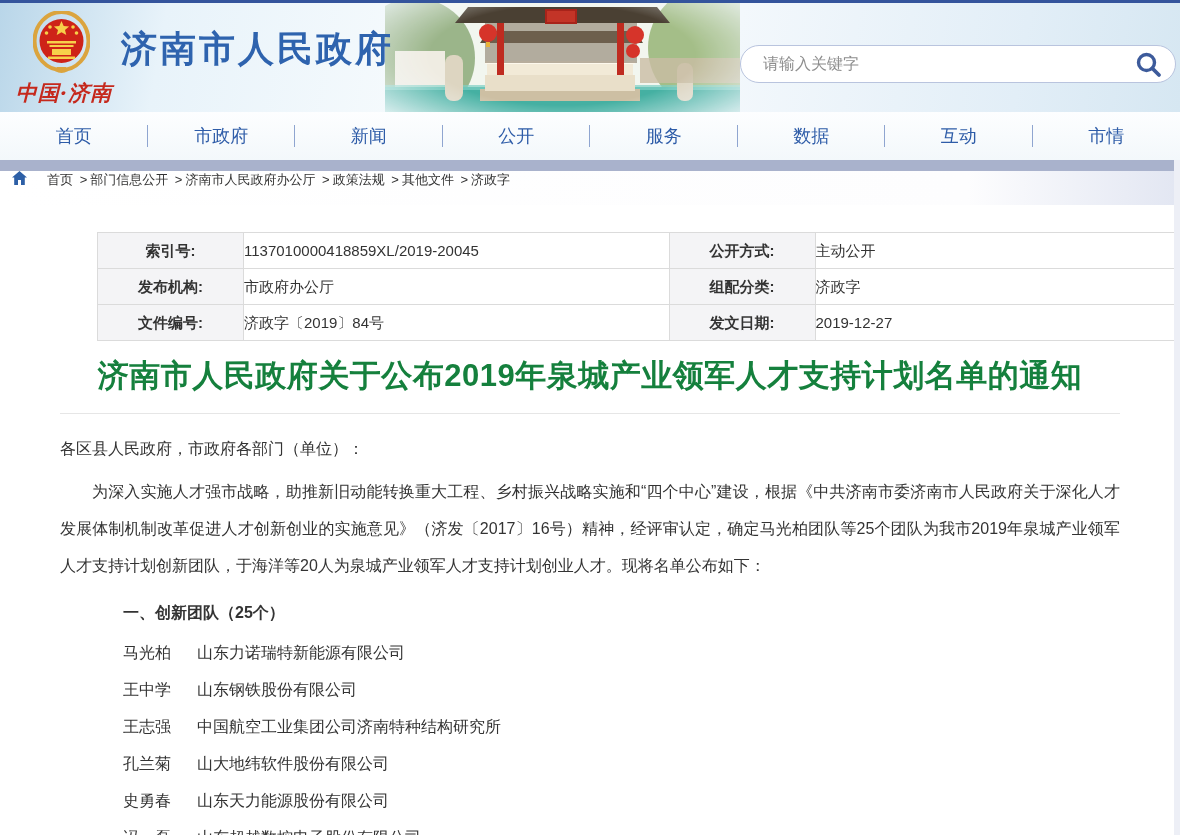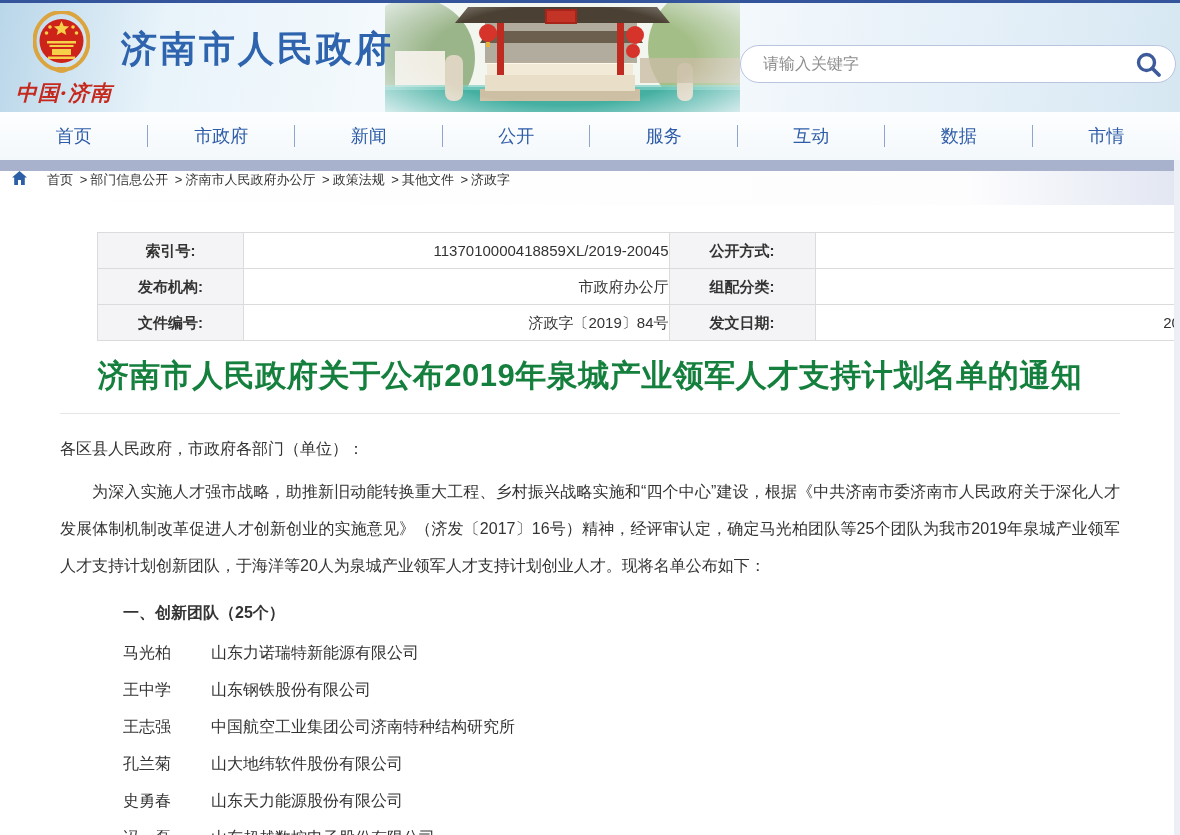--- a/index.html
+++ b/index.html
@@ -44,31 +44,31 @@
   .crumb { color:#333; text-decoration:none; cursor:pointer; }
 
   
   .scroll-track { position:absolute; right:0; top:160px; bottom:0; width:6px; background:#edeff6; }
 
   
   .main { padding:27px 60px 0 60px; }
   .meta-table { display:grid; grid-template-columns:145px 1fr 145px 1fr; width:1144px; margin-left:37px;
     background:#dbdbdb; gap:1px; border:1px solid #dbdbdb; }
   .meta-label { background:#f4f4f6; font-weight:bold; font-size:15px; text-align:center; line-height:35px; height:35px; }
-  .meta-value { background:#ffffff; font-size:15px; text-align:right; line-height:35px; height:35px; white-space:nowrap; overflow:hidden; }
+  .meta-value { background:#ffffff; font-size:15px; text-align:left; line-height:35px; height:35px; white-space:nowrap; overflow:hidden; }
 
   .doc-title { margin-top:14px; text-align:center; font-size:31px; font-weight:bold; color:#15803d; letter-spacing:0.5px; }
   .title-rule { border:none; border-top:1px solid #e6e6e6; margin-top:16px; }
 
   .salutation { margin-top:16px; font-size:16px; line-height:37px; }
   .para { margin-top:6px; font-size:16px; line-height:37px; text-indent:2em; text-align:justify; }
   .section-heading { margin-top:10px; padding-left:63px; font-size:16px; font-weight:bold; line-height:37px; }
   .team-list { margin-top:3px; }
   .team-row { padding-left:63px; height:37px; line-height:37px; font-size:16px; }
-  .team-name { display:inline-block; width:48px; margin-right:40px; white-space:pre; }
+  .team-name { display:inline-block; width:48px; margin-right:26px; white-space:pre; }
   .team-org { }
 </style>
 </head>
 <body>
 
 <div class="page">
 
   <div class="topline"></div>
 
   <header class="header">
@@ -152,25 +152,25 @@
 
       <div class="nav-slot">
         <a class="nav-link">公开</a>
       </div>
 
       <div class="nav-slot">
         <a class="nav-link">服务</a>
       </div>
 
       <div class="nav-slot">
+        <a class="nav-link">数据</a>
+      </div>
+
+      <div class="nav-slot">
         <a class="nav-link">互动</a>
-      </div>
-
-      <div class="nav-slot">
-        <a class="nav-link">数据</a>
       </div>
 
       <div class="nav-slot">
         <a class="nav-link">市情</a>
       </div>
     </nav>
   <div class="nav-strip"></div>
 
   <div class="breadcrumb">
     <span class="crumb-home">

